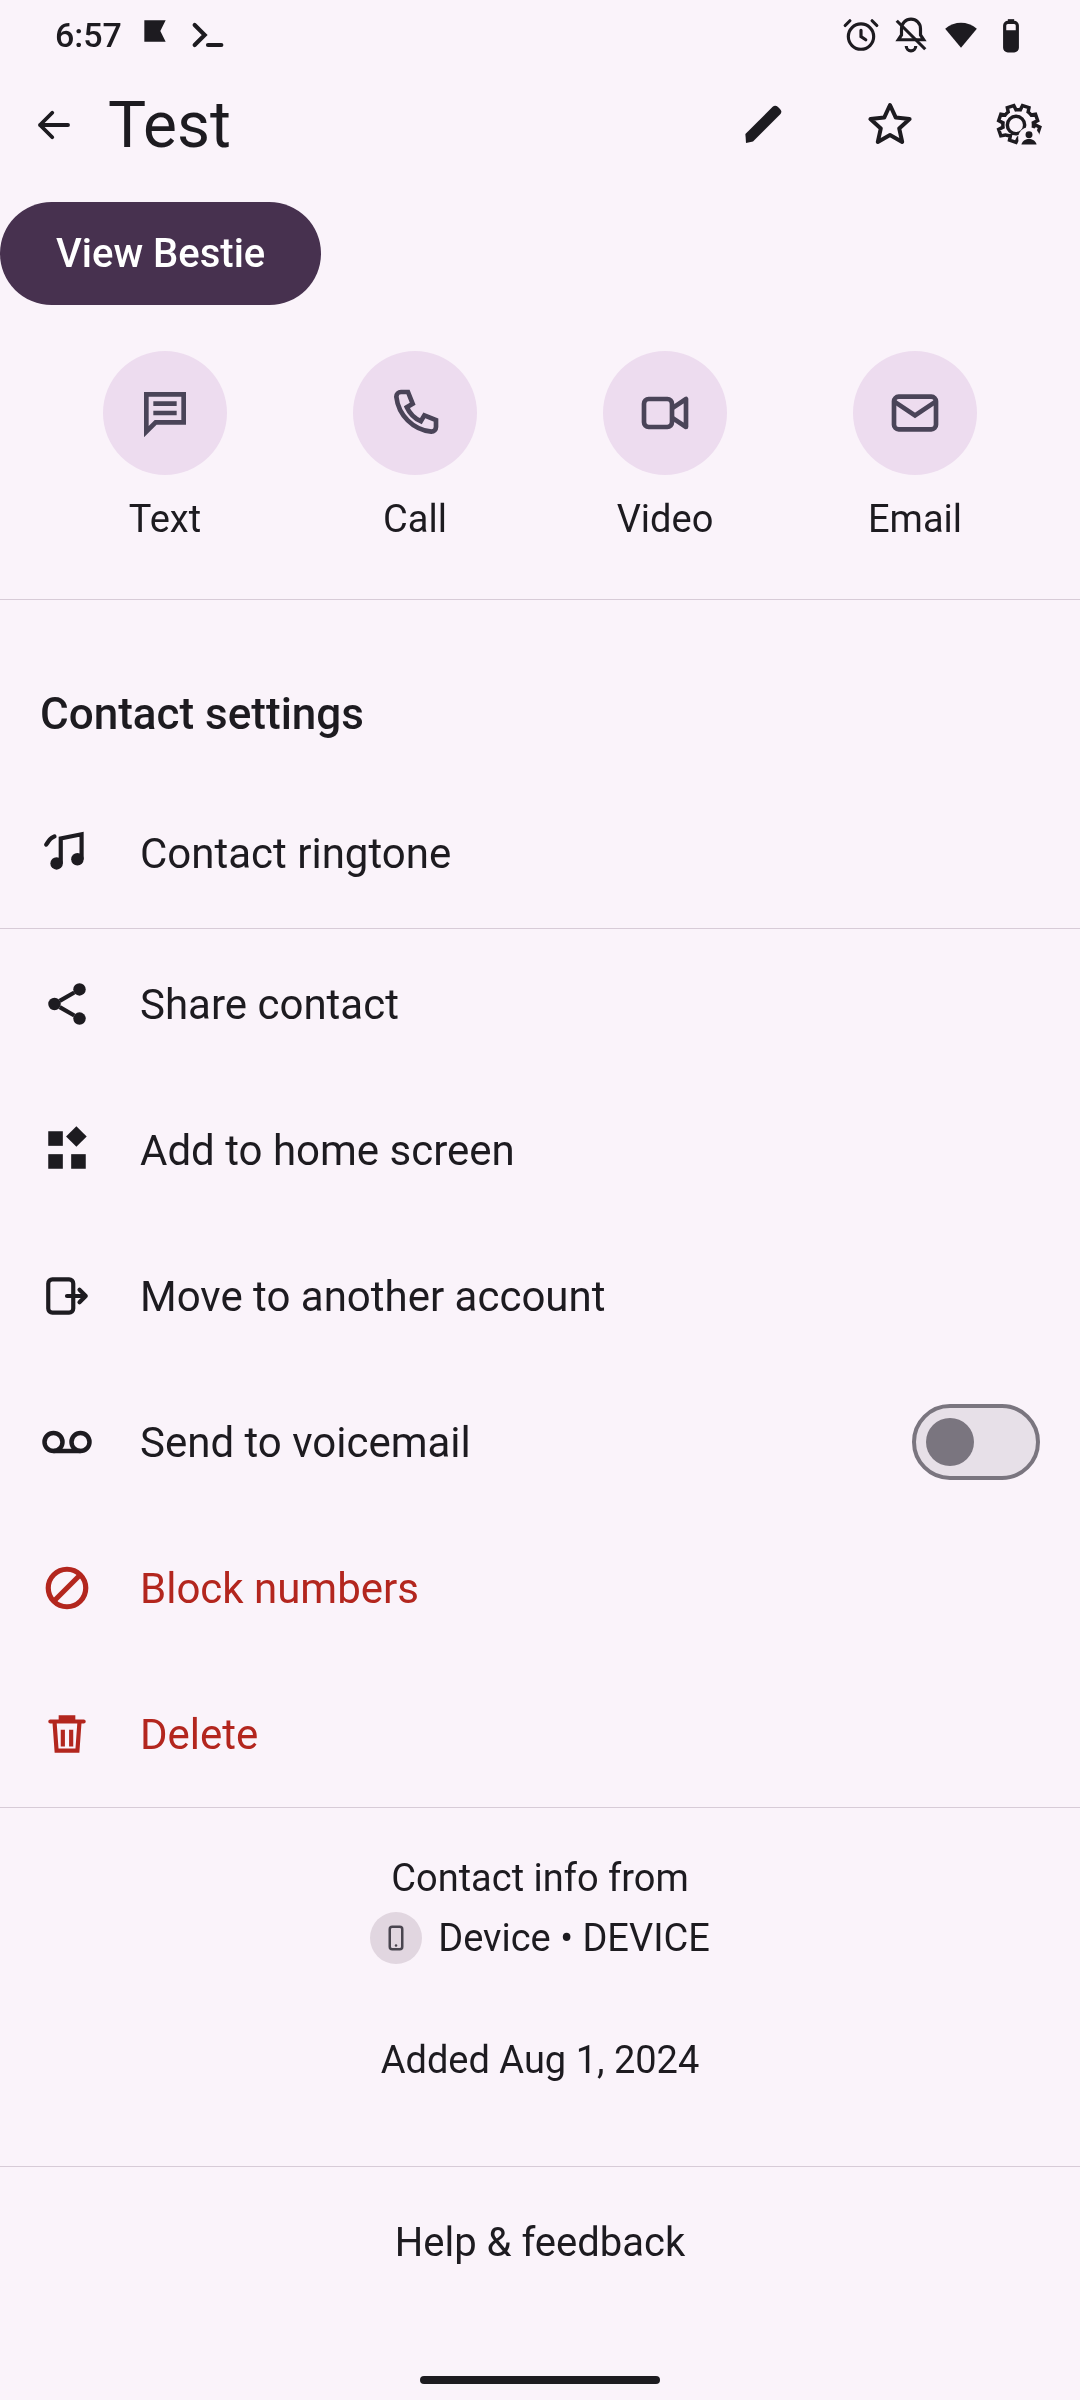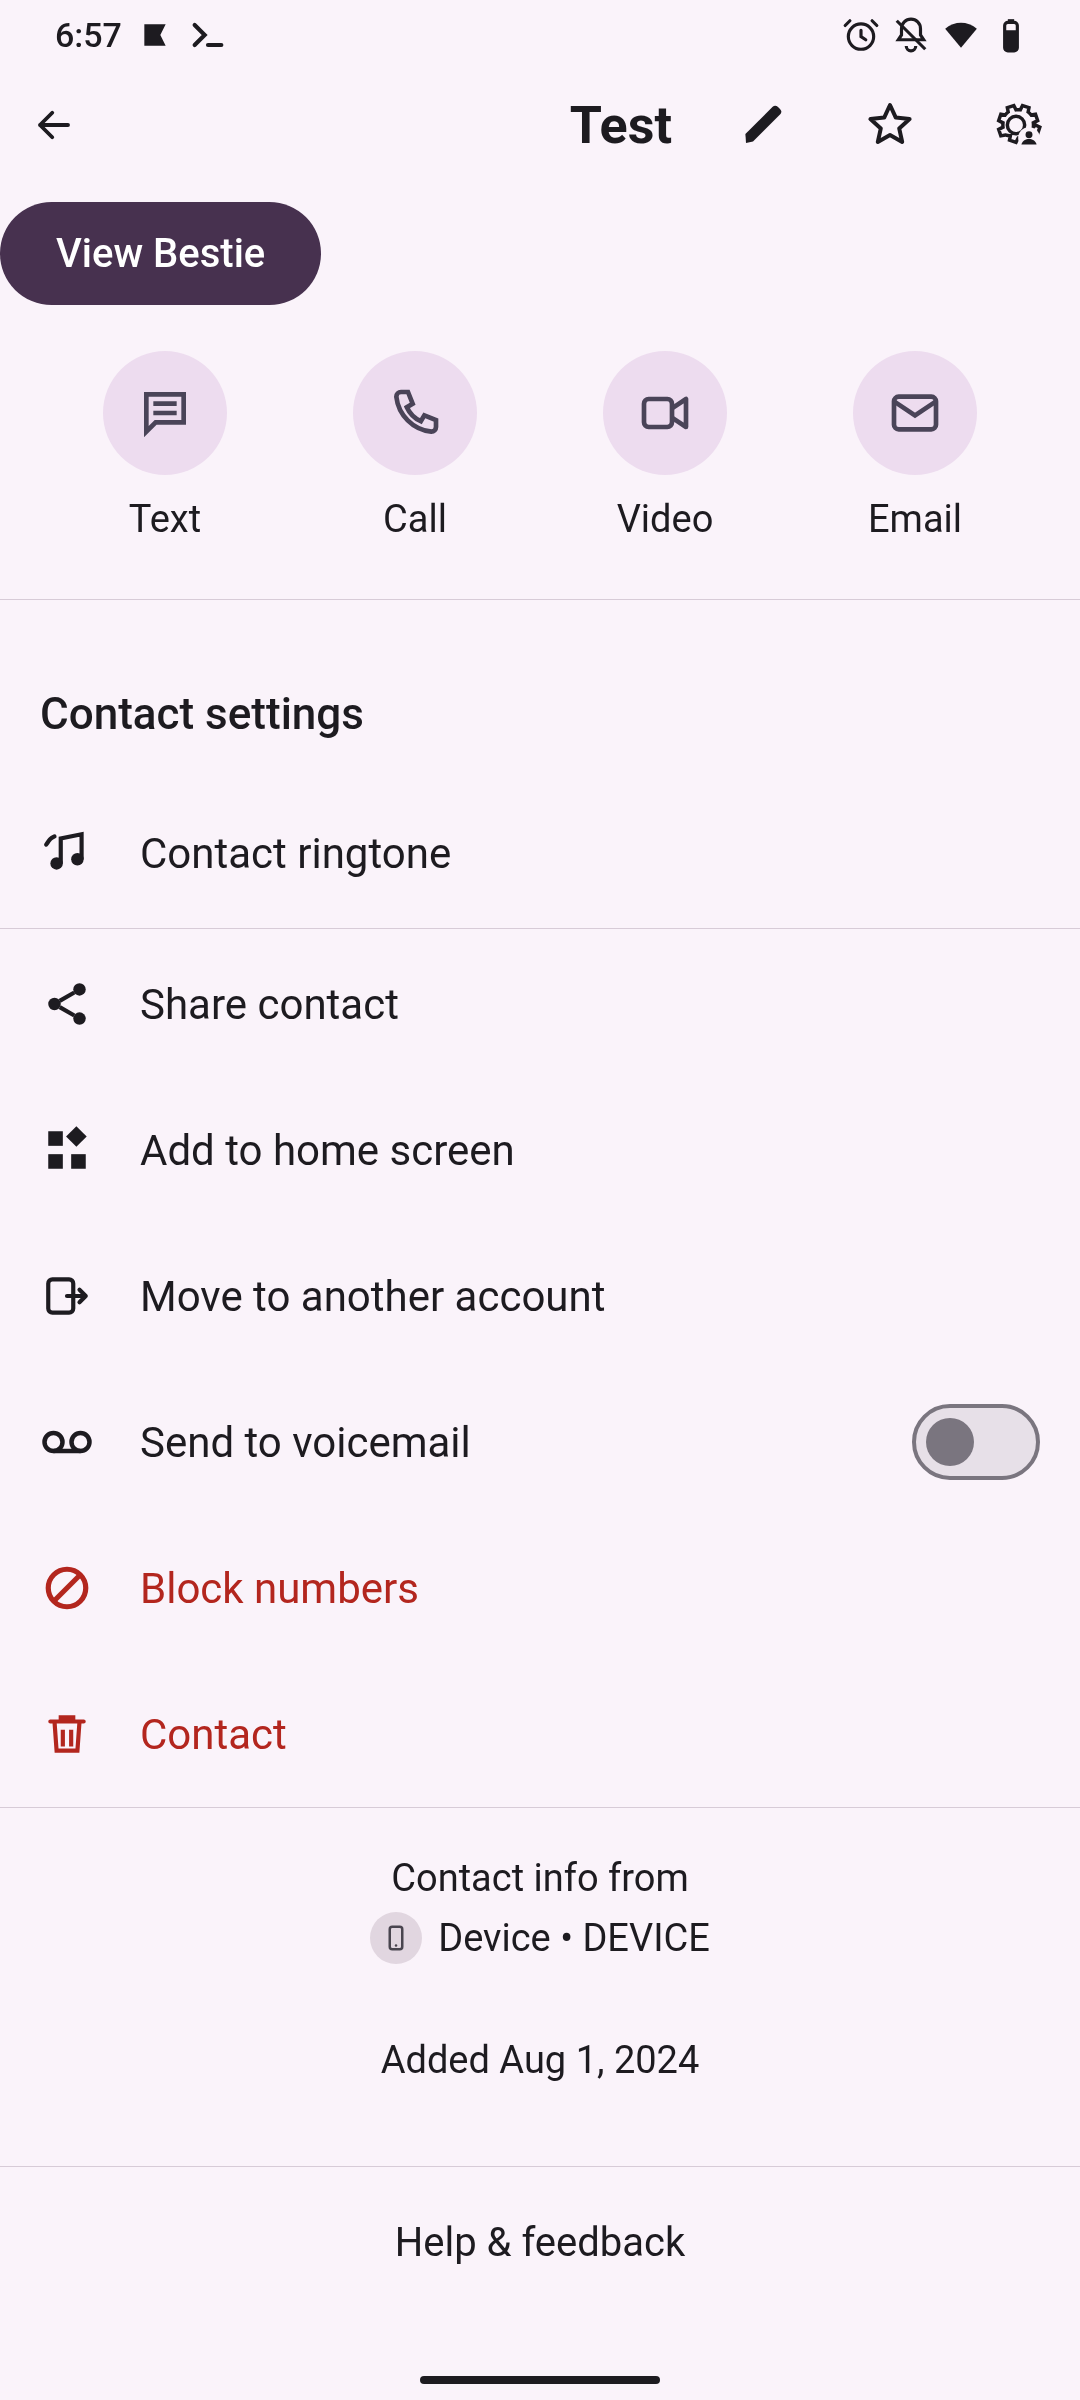--- a/index.html
+++ b/index.html
@@ -16,34 +16,34 @@
   .status-bar {
     height: 70px;
     display: flex;
     align-items: center;
     justify-content: space-between;
     padding: 0 50px 0 55px;
     font-size: 34px;
     font-weight: 500;
     color: #1d1b20;
   }
-  .status-left { display: flex; align-items: center; gap: 17px; }
+  .status-left { display: flex; gap: 17px; }
   .status-right { display: flex; align-items: center; gap: 12px; }
   .status-right svg { width: 38px; height: 38px; fill: #1d1b20; }
 
   
   .app-bar {
     height: 110px;
     display: flex;
     align-items: center;
     padding: 0 30px;
     gap: 30px;
   }
   .app-bar .back { width: 48px; height: 48px; display:flex; align-items:center; justify-content:center; }
-  .app-bar .title { flex: 1; font-size: 52px; font-weight: 700; text-align: right; }
+  .app-bar .title { flex: 1; font-size: 64px; font-weight: 400; }
   .app-bar .action { width: 68px; height: 68px; display:flex; align-items:center; justify-content:center; margin-left: 28px; }
 
   
   .pill-wrap { display:flex; padding: 22px 0 46px; }
   .pill {
     background: #47314f;
     color: #ffffff;
     font-size: 40px;
     font-weight: 500;
     padding: 28px 56px;
@@ -303,21 +303,21 @@
   <div class="label">Block numbers</div>
 </div>
 
 <div class="row danger">
   <div class="icon">
     <svg width="50" height="50" viewBox="0 0 24 24">
         <path d="M4 6h16M9 6V4h6v2M6 6l1 14h10l1-14" fill="none" stroke="#b3261e" stroke-width="2" stroke-linecap="round"></path>
         <path d="M10 10v8M14 10v8" stroke="#b3261e" stroke-width="2"></path>
       </svg>
   </div>
-  <div class="label">Contact</div>
+  <div class="label">Delete</div>
 </div>
 
 <div class="info-block">
   <div>Contact info from</div>
   <div class="info-chip-row">
     <div class="info-chip">
       <svg viewBox="0 0 24 24">
           <rect x="7" y="3" width="10" height="18" rx="2" fill="none" stroke="#49454f" stroke-width="2"></rect>
           <circle cx="12" cy="18" r="1" fill="#49454f"></circle>
         </svg>

